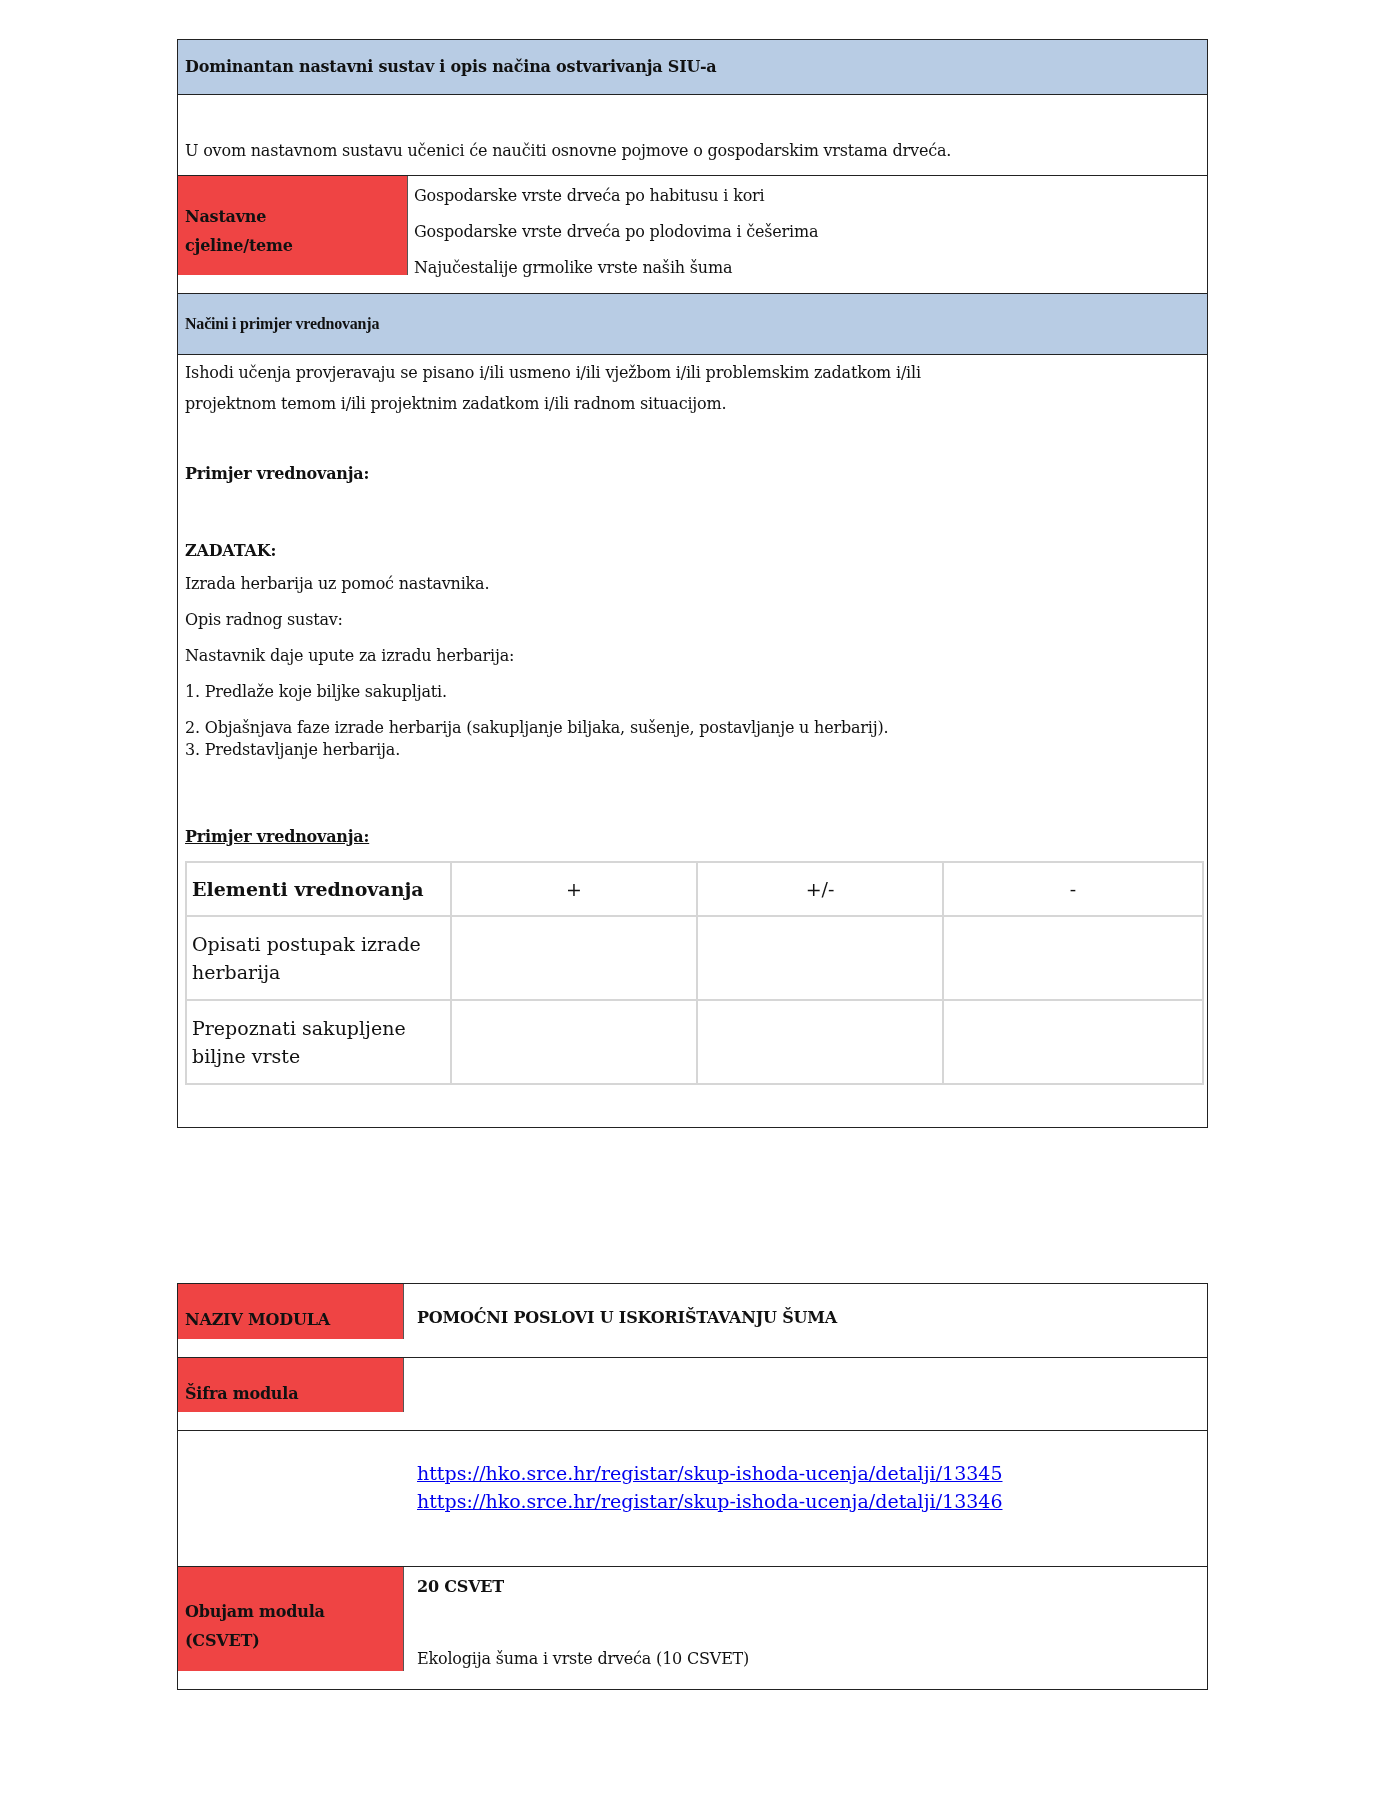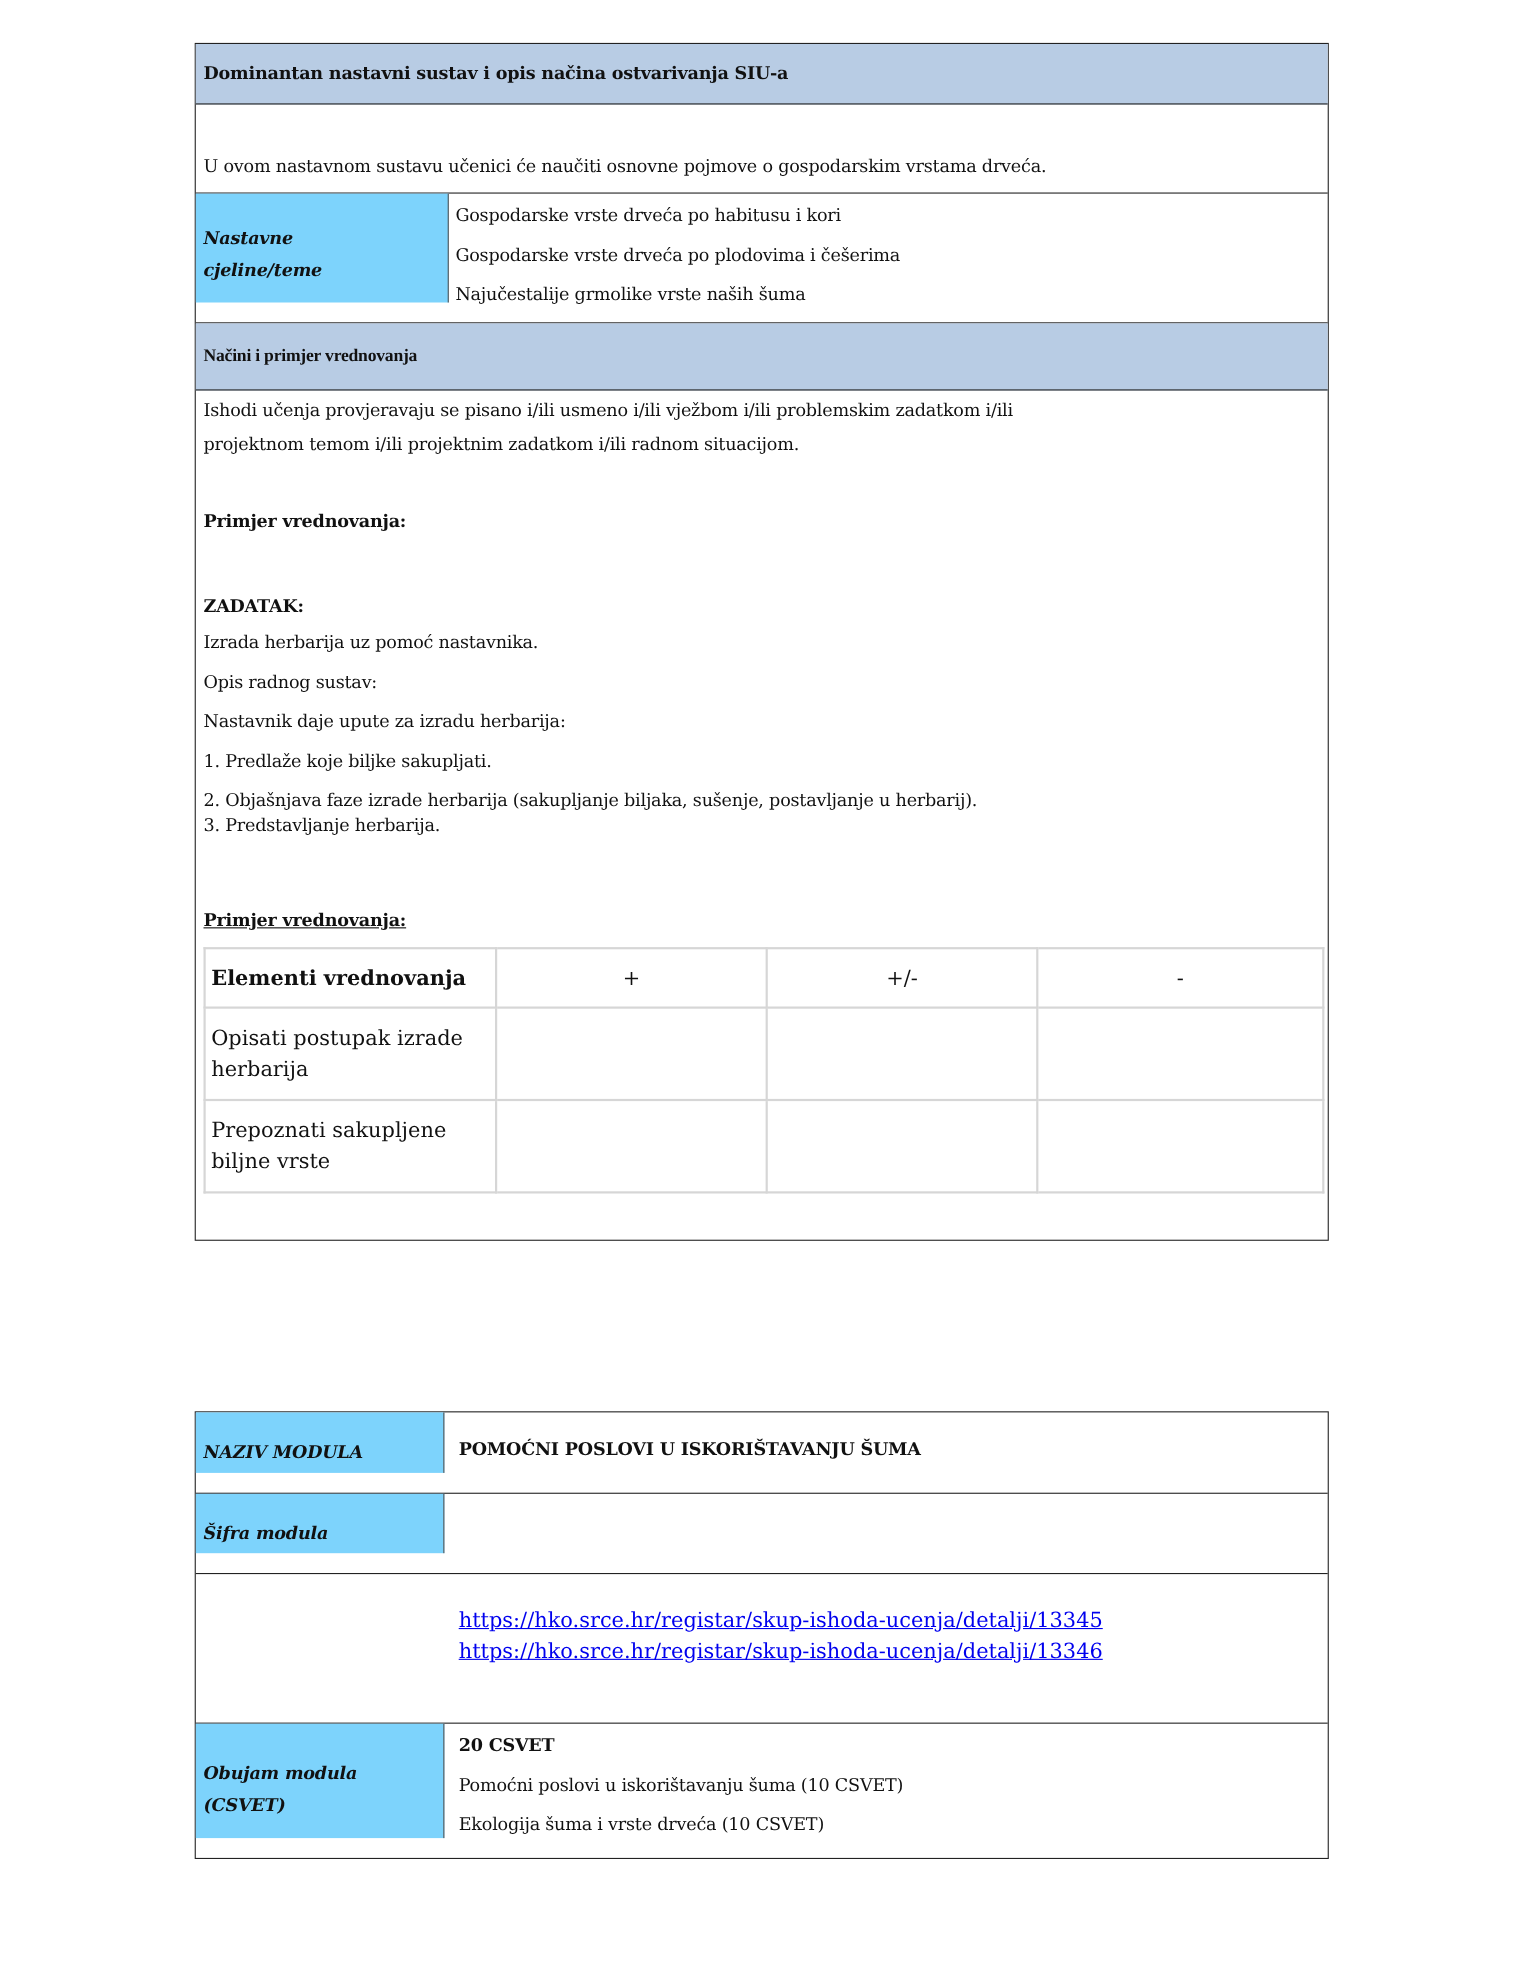--- a/index.html
+++ b/index.html
@@ -4,21 +4,21 @@
 <style>
   html, body { margin: 0; padding: 0; background: #ffffff; }
   body { width: 1386px; height: 1797px; position: relative; font-family: "DejaVu Serif", "Liberation Serif", serif; color: #111; }
   .tbl { position: absolute; border: 1.5px solid #222; box-sizing: border-box; }
   .row { position: absolute; left: 0; right: 0; box-sizing: border-box; border-bottom: 1.5px solid #222; }
   .row.last { border-bottom: none; }
   .hdr { background: #b8cce4; }
   .txt { font-size: 16px; line-height: 32px; letter-spacing: -0.2px; }
   .b { font-weight: bold; }
   .u { text-decoration: underline; }
-  .cell-left { position: absolute; top: 0; bottom: 18px; background: #7dd3fc; border-right: 1.5px solid #555; box-sizing: border-box; font-style: italic; }
+  .cell-left { position: absolute; top: 0; bottom: 18px; background: #ef4444; border-right: 1.5px solid #555; box-sizing: border-box; }
   .cell-right { position: absolute; top: 0; bottom: 0; right: 0; box-sizing: border-box; }
   .line { white-space: nowrap; }
   .inner { position: absolute; border-collapse: collapse; }
   .inner td { border: 2px solid #d6d6d6; font-size: 19px; line-height: 28px; padding: 0 5px; vertical-align: middle; box-sizing: border-box; }
   .inner td.c { text-align: center; }
   a.lnk { color: #0000ee; text-decoration: underline; font-size: 19px; line-height: 29px; display: block; white-space: nowrap; }
 </style>
 </head>
 <body>
 
@@ -114,17 +114,16 @@
       <a class="lnk" style="position:absolute; left:13px; top:56px;">https://hko.srce.hr/registar/skup-ishoda-ucenja/detalji/13346</a>
     </div>
   </div>
 
   <div class="row last" style="top:283px; bottom:0;">
     <div class="cell-left" style="left:0; width:226px;">
       <div class="txt b" style="position:absolute; left:7px; top:30px; width:180px; line-height:29px;">Obujam modula (CSVET)</div>
     </div>
     <div class="cell-right" style="left:226px;">
       <div class="txt b line" style="position:absolute; left:13px; top:4px;">20 CSVET</div>
-      <div class="txt line" style="position:absolute; left:13px; top:40px;">Pomoćni poslovi u iskorištavanju šuma (10 CSVET)</div>
       <div class="txt line" style="position:absolute; left:13px; top:76px;">Ekologija šuma i vrste drveća (10 CSVET)</div>
     </div>
   </div>
 </div>
 
 </body></html>

